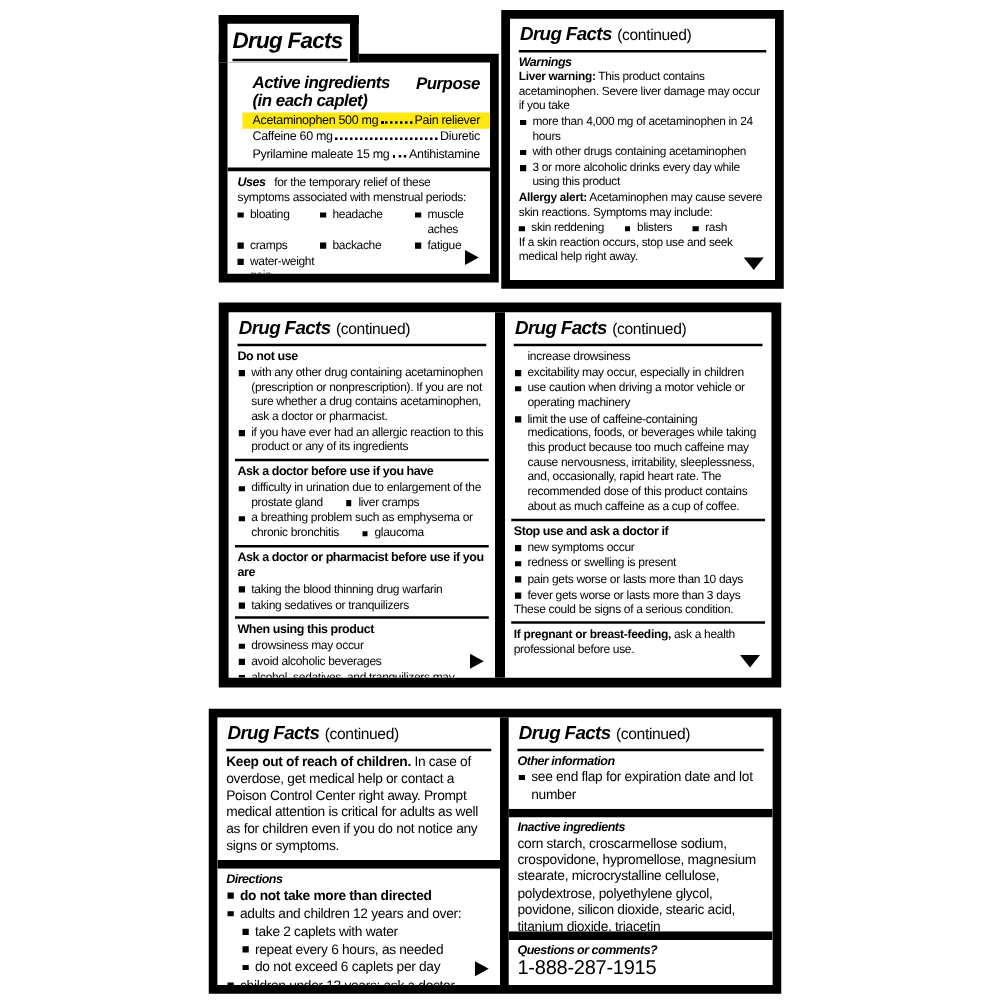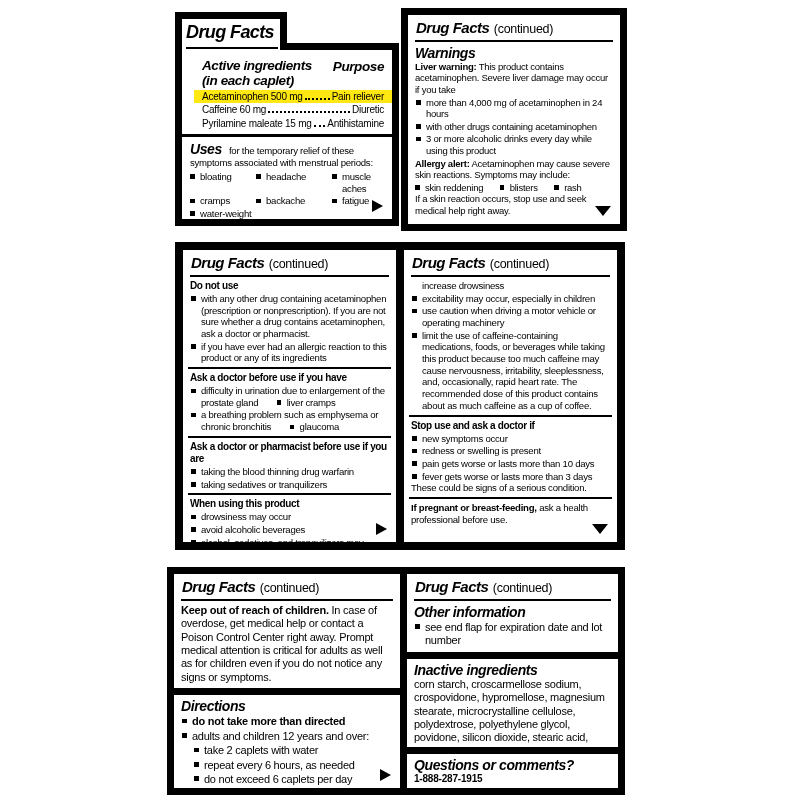--- a/index.html
+++ b/index.html
@@ -4,21 +4,21 @@
 <style>
   * { box-sizing: border-box; margin: 0; padding: 0; }
   html,body { background:#fff; }
   body { width:800px; height:800px; font-family:"Liberation Sans", sans-serif; color:#000; }
   #canvas { position:relative; width:800px; height:800px; background:#fff; overflow:hidden; }
 
   
   .hdr { border-bottom:2px solid #000; padding:2px 1px 3px 1px; margin-bottom:3px; line-height:1.05; }
   .hdr .df { font-size:15px; font-weight:bold; font-style:italic; letter-spacing:-0.5px; }
   .hdr .cont { font-size:12.5px; letter-spacing:-0.3px; }
-  .sec-title { font-size:14px; font-weight:bold; font-style:italic; letter-spacing:-0.4px; line-height:1.15; }
+  .sec-title { font-size:10px; font-weight:bold; font-style:italic; letter-spacing:-0.4px; line-height:1.15; }
   .subhead { font-size:10px; font-weight:bold; letter-spacing:-0.35px; line-height:1.2; margin-top:1px; }
   .body-txt { font-size:9.6px; letter-spacing:-0.25px; line-height:1.22; }
   .b { font-weight:bold; }
   .rule { height:2px; background:#000; margin:3px -2px; }
 
   
   .bi { position:relative; padding-left:11px; margin-top:1px; }
   .bi::before { content:""; position:absolute; left:1px; top:3.5px; width:4.5px; height:4.5px; background:#000; }
   .sub .bi { margin-left:12px; }
   .ibi { position:relative; padding-left:10px; display:inline-block; }
@@ -63,21 +63,21 @@
   #row3 { position:absolute; left:167px; top:567px; width:458px; height:228px; border:7px solid #000; background:#fff; display:flex; }
   #row3 .col { display:flex; flex-direction:column; overflow:hidden; }
   #row3 .col-l { width:226px; }
   #row3 .col-r { flex:1; }
   .div-v7 { width:7px; background:#000; flex:0 0 auto; }
   .div-h { height:7px; background:#000; flex:0 0 auto; }
   #row3 .box { position:relative; padding:3px 7px 4px 7px; background:#fff; overflow:hidden; }
   #row3 .grow { flex:1; }
   #row3 .body-txt { font-size:11px; }
   .carry { padding-left:11px; }
-  .phone { font-size:10px; font-weight:bold; letter-spacing:-0.2px; }
+  .phone { font-size:16px; font-weight:normal; letter-spacing:-0.2px; }
 </style>
 </head>
 <body>
 
 <div id="canvas">
 
   <div id="panel1">
     <div id="p1-tab">
       <span class="title">Drug Facts</span>
       <span class="tab-rule"></span>

